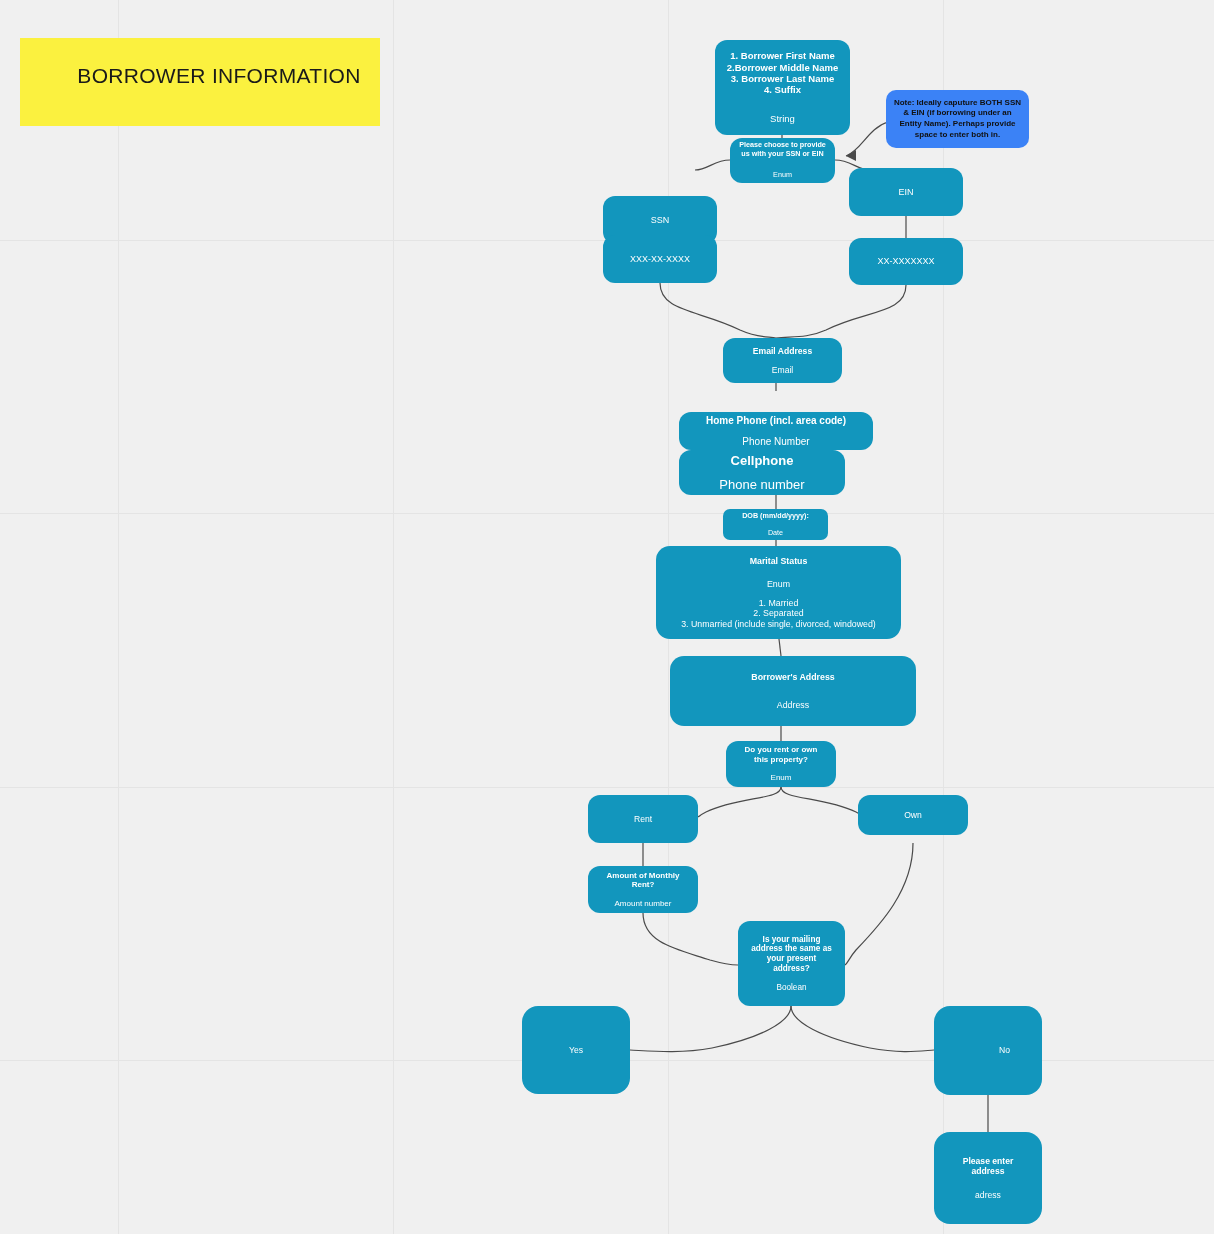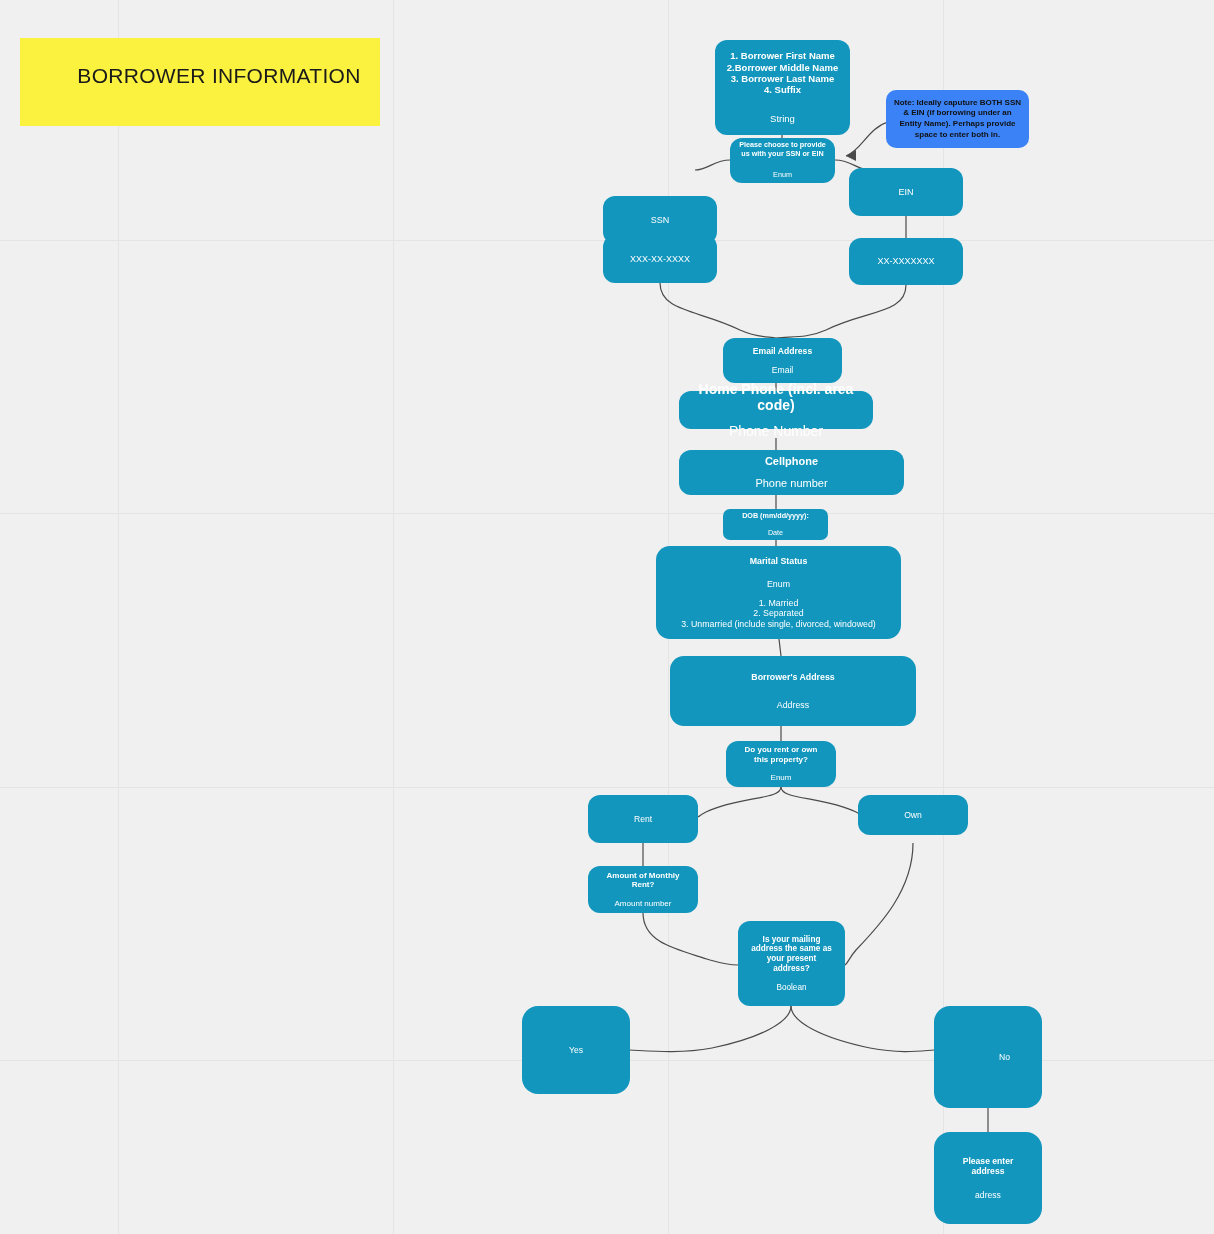--- a/index.html
+++ b/index.html
@@ -223,26 +223,26 @@
 
   <div class="node plain" style="left:849px; top:238px; width:114px; height:47px; font-size:9px;">
     <span class="title">XX-XXXXXXX</span>
   </div>
 
   <div class="node gap-sm" style="left:723px; top:338px; width:119px; height:45px; font-size:8.6px;">
     <span class="title">Email Address</span>
     <span class="subtitle">Email</span>
   </div>
 
-  <div class="node gap-sm" style="left:679px; top:391px; width:194px; height:38px; font-size:14px;">
+  <div class="node gap-sm" style="left:679px; top:412px; width:194px; height:38px; font-size:10px;">
     <span class="title">Home Phone (incl. area code)</span>
     <span class="subtitle">Phone Number</span>
   </div>
 
-  <div class="node gap-sm" style="left:679px; top:450px; width:225px; height:45px; font-size:11px;">
+  <div class="node gap-sm" style="left:679px; top:450px; width:166px; height:45px; font-size:13px;">
     <span class="title">Cellphone</span>
     <span class="subtitle">Phone number</span>
   </div>
 
   <div class="node gap-sm" style="left:723px; top:509px; width:105px; height:31px; font-size:7.2px; border-radius:7px;">
     <span class="title">DOB (mm/dd/yyyy):</span>
     <span class="subtitle">Date</span>
   </div>
 
   <div class="node gap-md" style="left:656px; top:546px; width:245px; height:93px; font-size:8.8px; border-radius:14px;">
@@ -283,21 +283,21 @@
 address the same as
 your present
 address?</span>
     <span class="subtitle">Boolean</span>
   </div>
 
   <div class="node plain" style="left:522px; top:1006px; width:108px; height:88px; font-size:8.6px; border-radius:16px;">
     <span class="title">Yes</span>
   </div>
 
-  <div class="node plain" style="left:934px; top:1006px; width:108px; height:102px; font-size:8.6px; border-radius:16px;padding-left:39px;">
+  <div class="node plain" style="left:934px; top:1006px; width:108px; height:89px; font-size:8.6px; border-radius:16px;padding-left:39px;">
     <span class="title">No</span>
   </div>
 
   <div class="node gap-md" style="left:934px; top:1132px; width:108px; height:92px; font-size:8.6px; border-radius:16px;">
     <span class="title">Please enter
 address</span>
     <span class="subtitle">adress</span>
   </div>
 
 </div>

